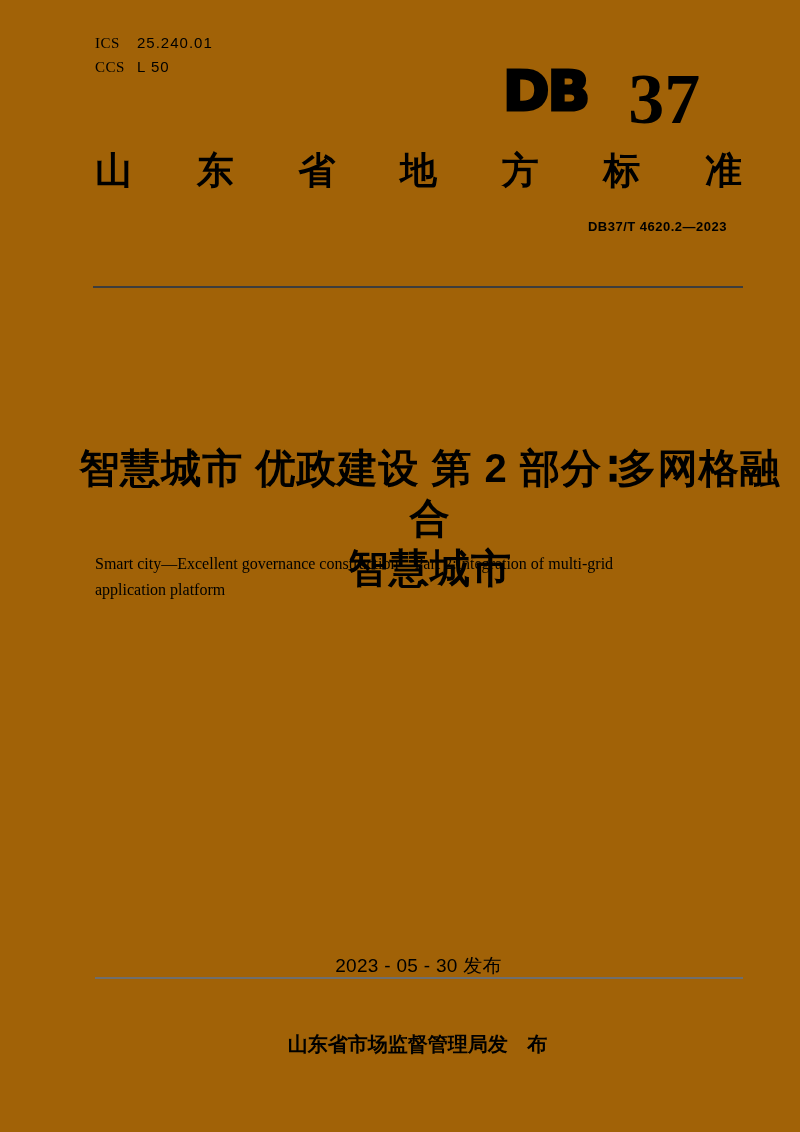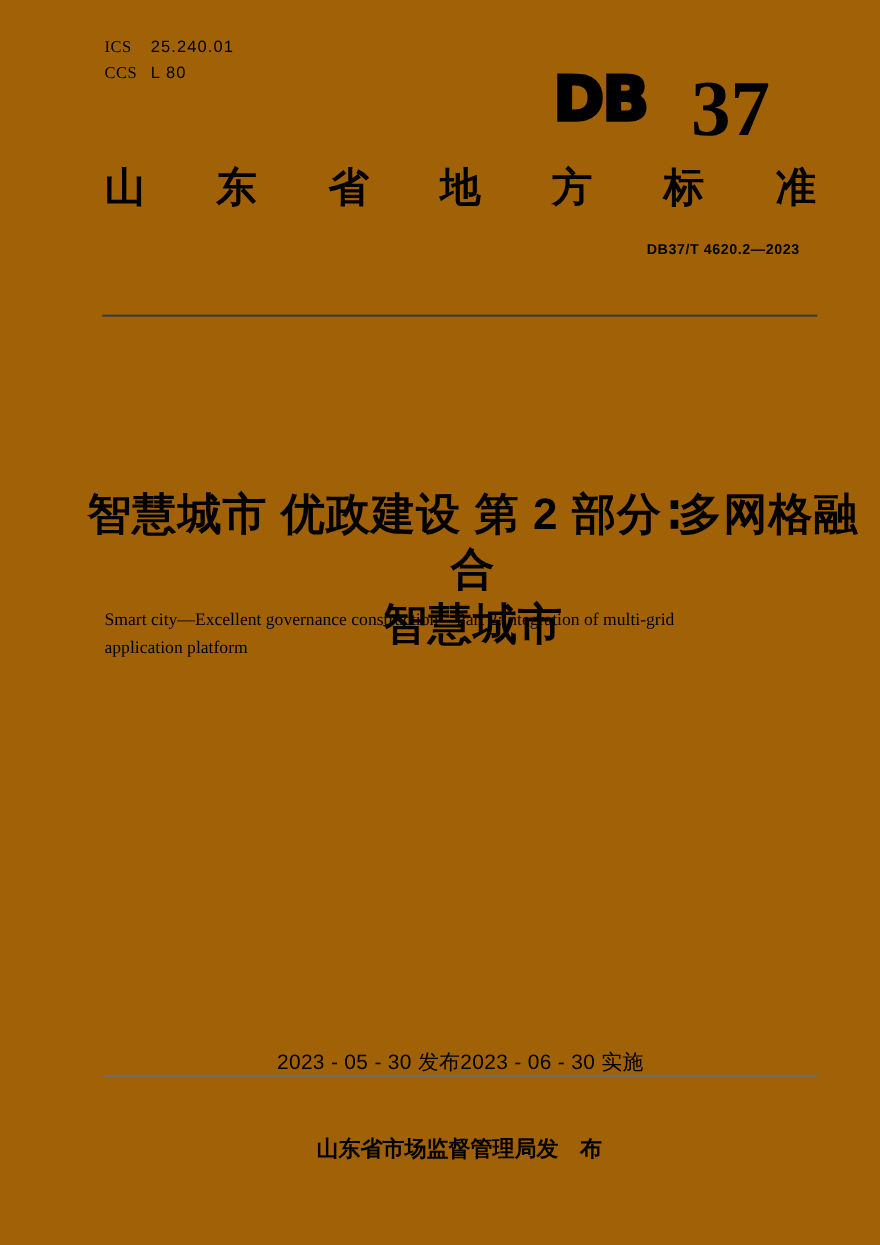--- a/index.html
+++ b/index.html
@@ -82,21 +82,21 @@
 
 <div class="page">
 
   <div class="codes">
     <div class="code-line">
       <span class="code-label">ICS</span>
       <span class="code-value">25.240.01</span>
     </div>
     <div class="code-line">
       <span class="code-label">CCS</span>
-      <span class="code-value">L 80</span>
+      <span class="code-value">L 50</span>
     </div>
   </div>
 
   <div class="logo">
     <span class="logo-db">DB</span>
     <span class="logo-num">37</span>
   </div>
 
   <div class="standard-type">
     <span>山</span>
@@ -117,21 +117,20 @@
     <span>智慧城市</span>
   </h1>
 
   <div class="subtitle">
     <span>Smart city—Excellent governance construction—Part 2:Integration of multi-grid</span><br>
     <span>application platform</span>
   </div>
 
   <div class="dates">
     <span>2023 - 05 - 30 发布</span>
-    <span>2023 - 06 - 30 实施</span>
   </div>
 
   <div class="rule rule-bottom"></div>
 
   <div class="publisher">
     <span>山东省市场监督管理局</span><span class="publisher-action">发 布</span>
   </div>
 
 </div>
 

